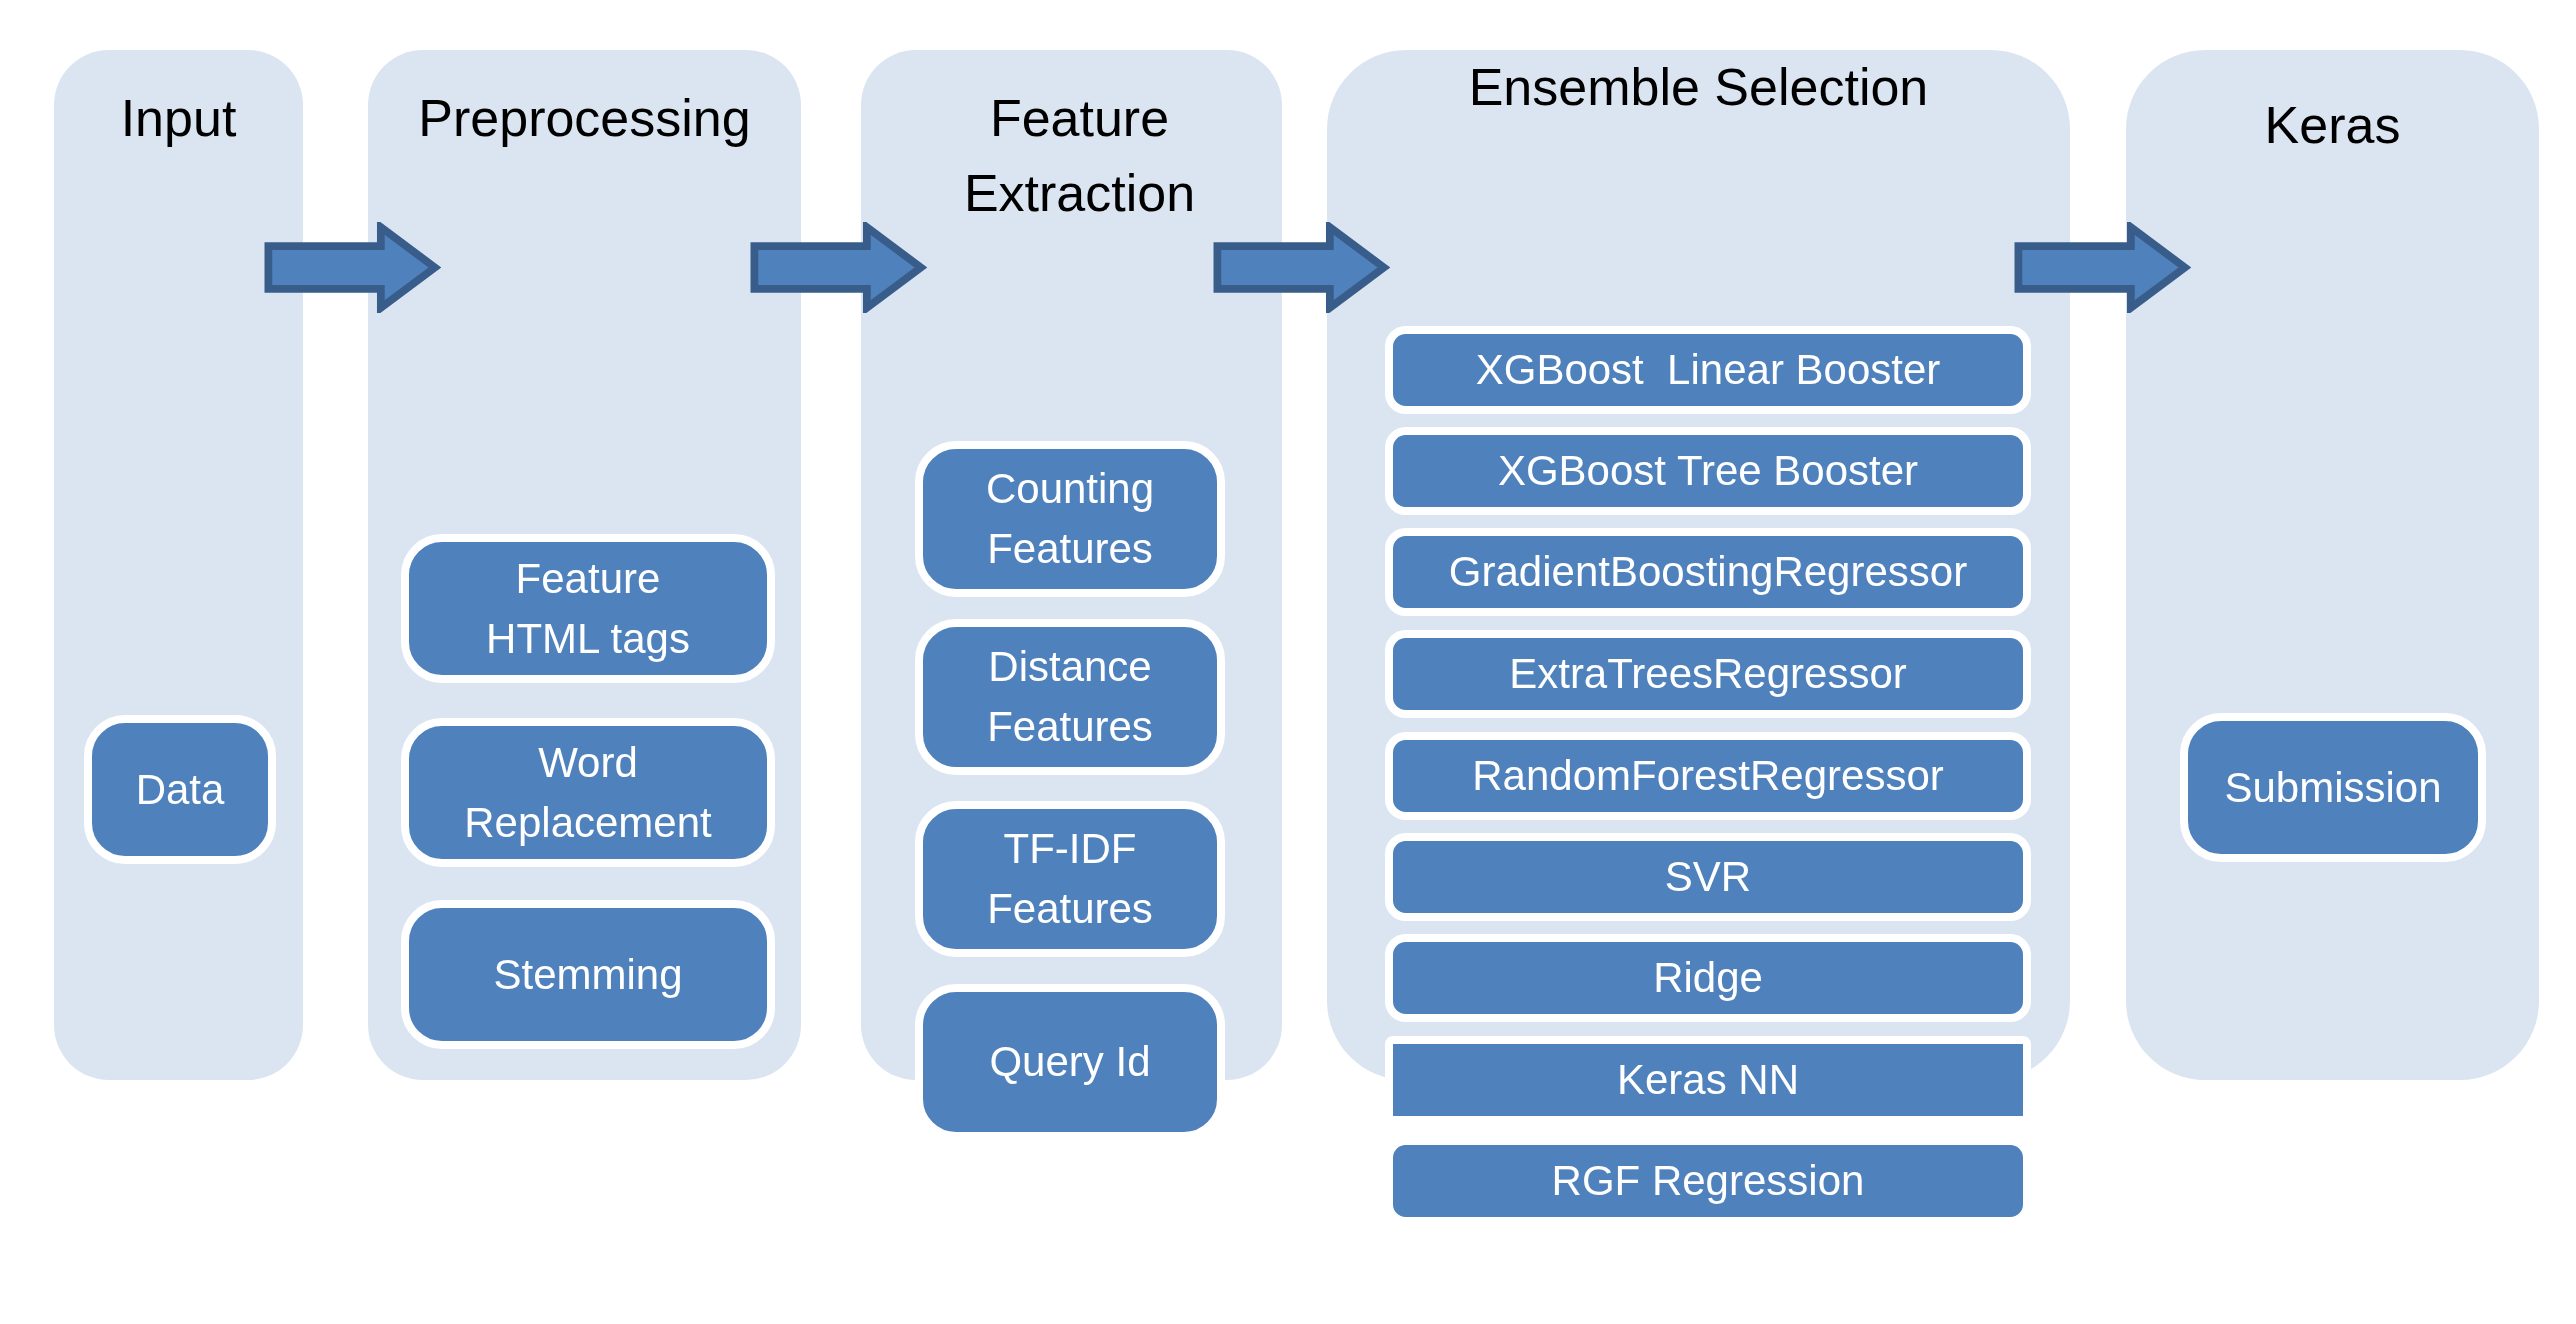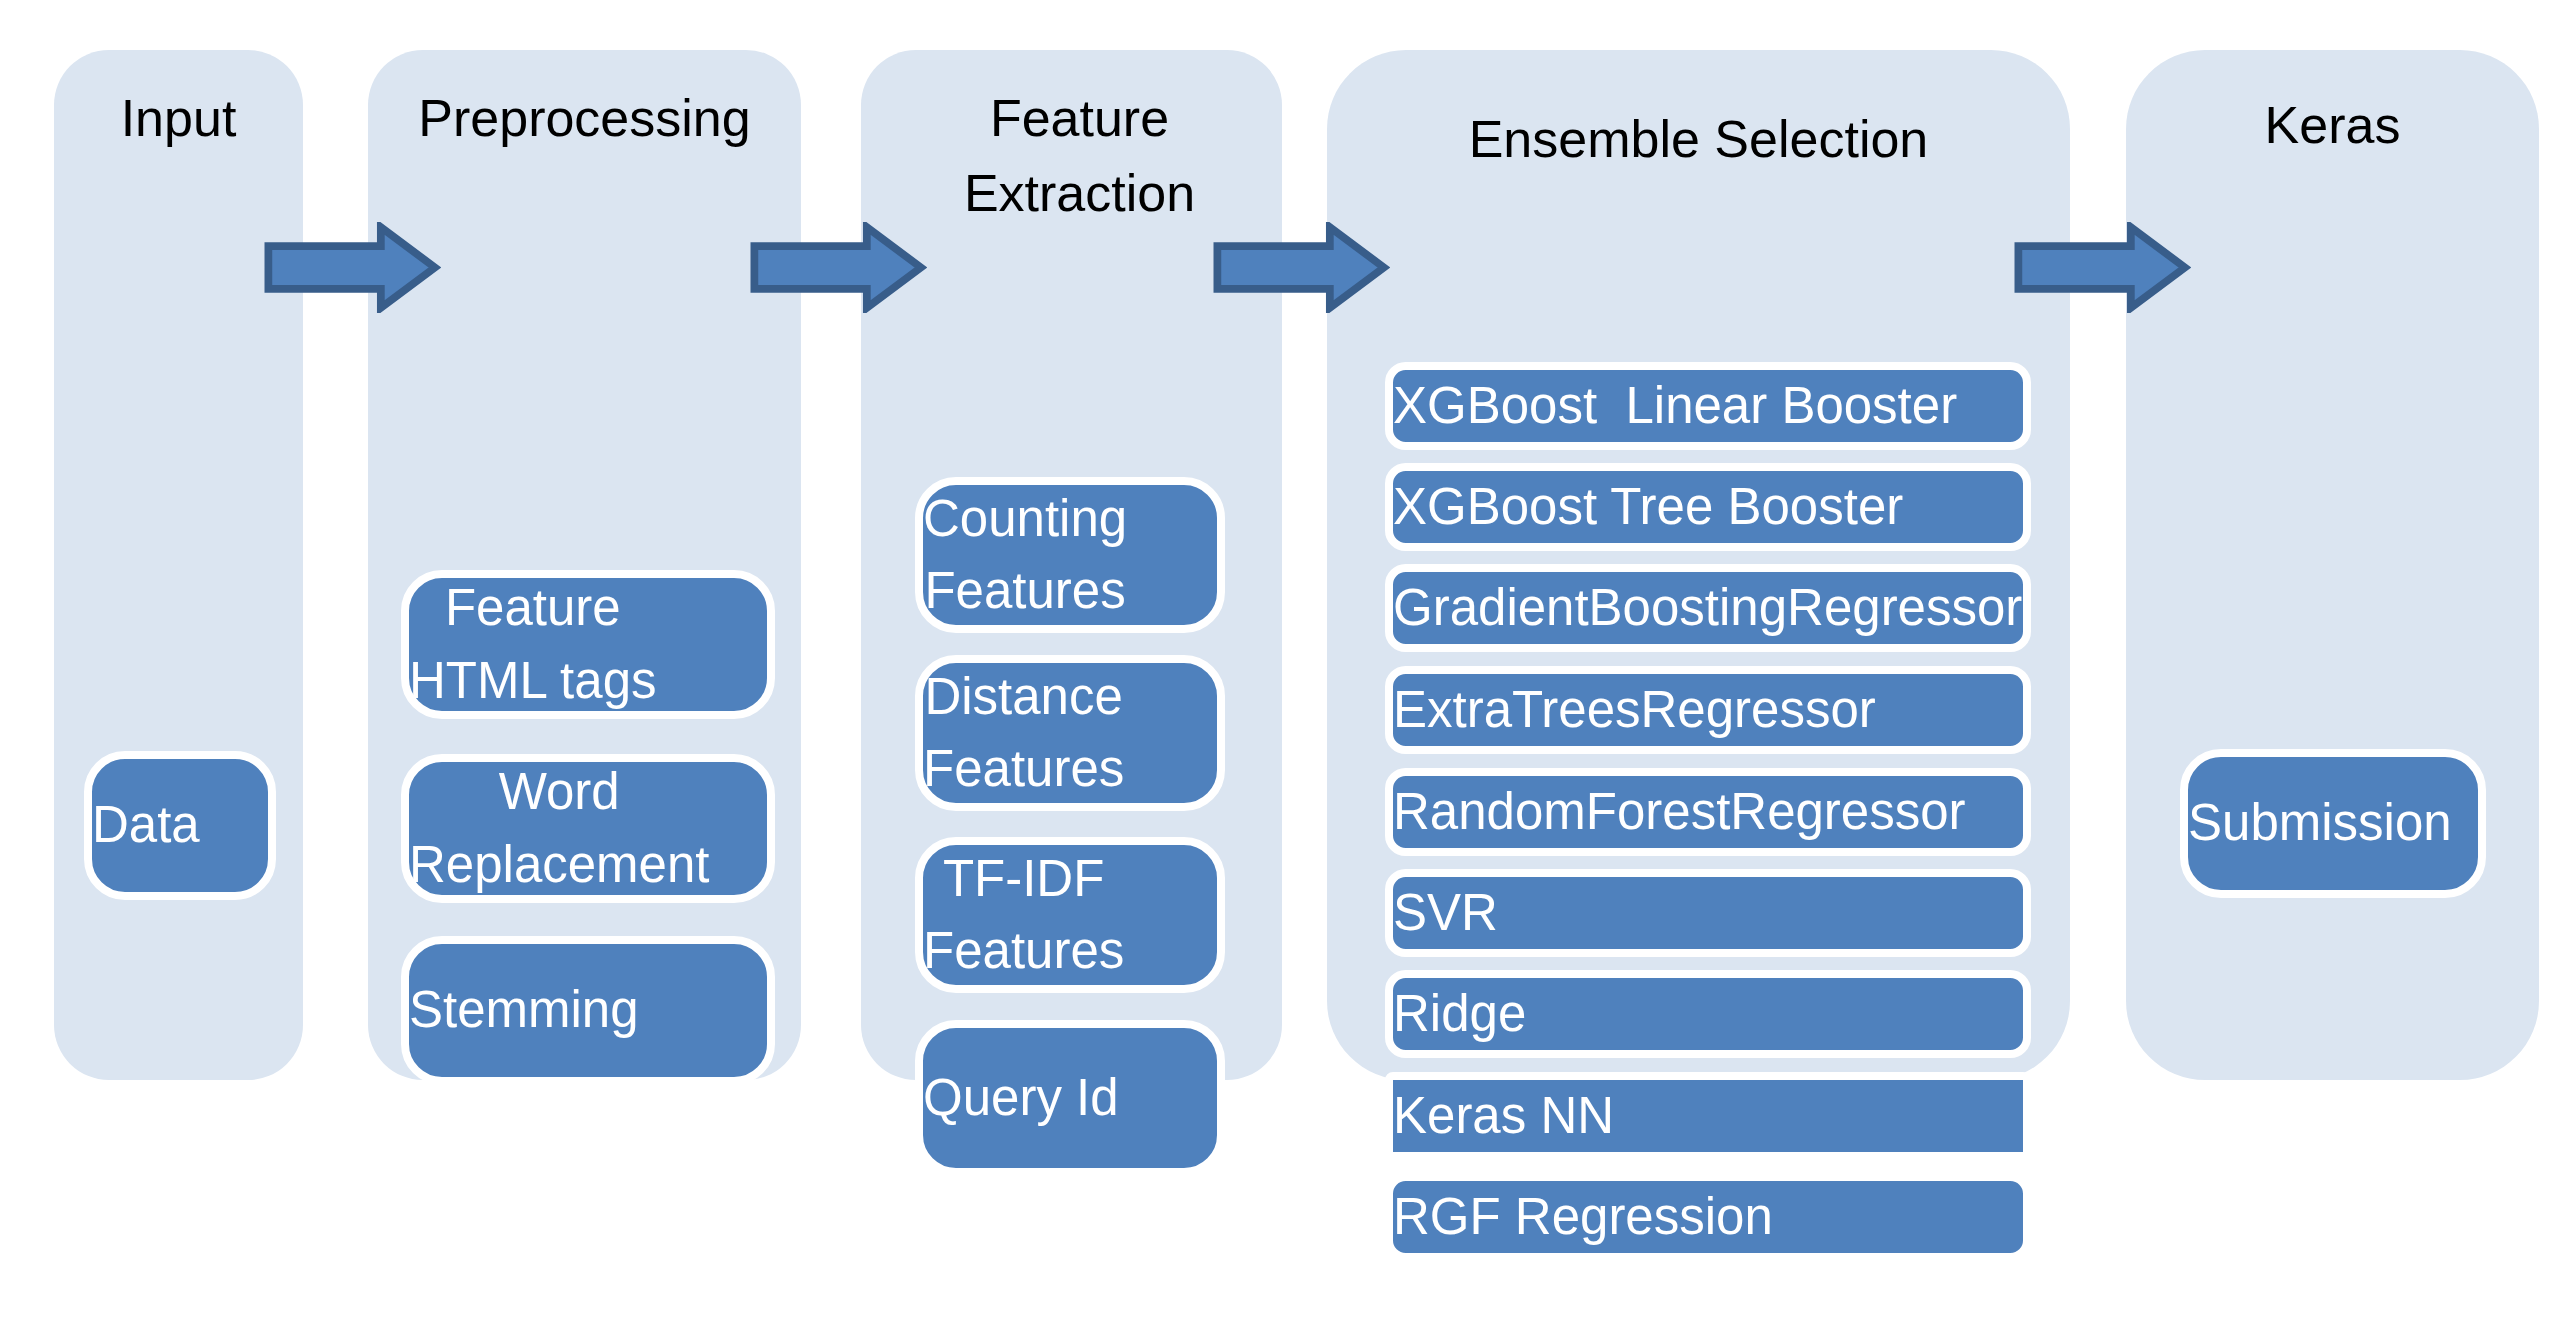--- a/index.html
+++ b/index.html
@@ -36,38 +36,37 @@
   .col-title {
     text-align: center;
     font-size: 52px;
     line-height: 1.45;
     color: var(--title-text);
     white-space: pre-wrap;
   }
   #col-input .col-title,
   #col-preprocessing .col-title,
   #col-feature-extraction .col-title { padding-top: 31px; }
-  #col-ensemble-selection .col-title { padding-top: 52px; }
+  #col-ensemble-selection .col-title { }
   #col-output .col-title             { padding-top: 38px; }
 
   .box {
     position: absolute;
     box-sizing: border-box;
     background: var(--box-fill);
     border: 8.6px solid #ffffff;
     border-radius: 41px;
     display: flex;
     align-items: center;
-    justify-content: flex-start;
+    justify-content: center;
     text-align: center;
     color: var(--box-text);
-    font-size: 51px;
+    font-size: 42px;
     line-height: 1.42;
     white-space: pre-wrap;
-    margin-top: 36px;
   }
   .box.small { border-radius: 20.6px; }
 
   
   #box-data        { left: 30px; top: 665px;  width: 192px; height: 149px; }
   
   #box-dropping-html-tags { left: 33px; top: 484px;  width: 374px; height: 149px; }
   #box-word-replacement   { left: 33px; top: 668px;  width: 374px; height: 149px; }
   #box-stemming           { left: 33px; top: 850px;  width: 374px; height: 149px; }
   

